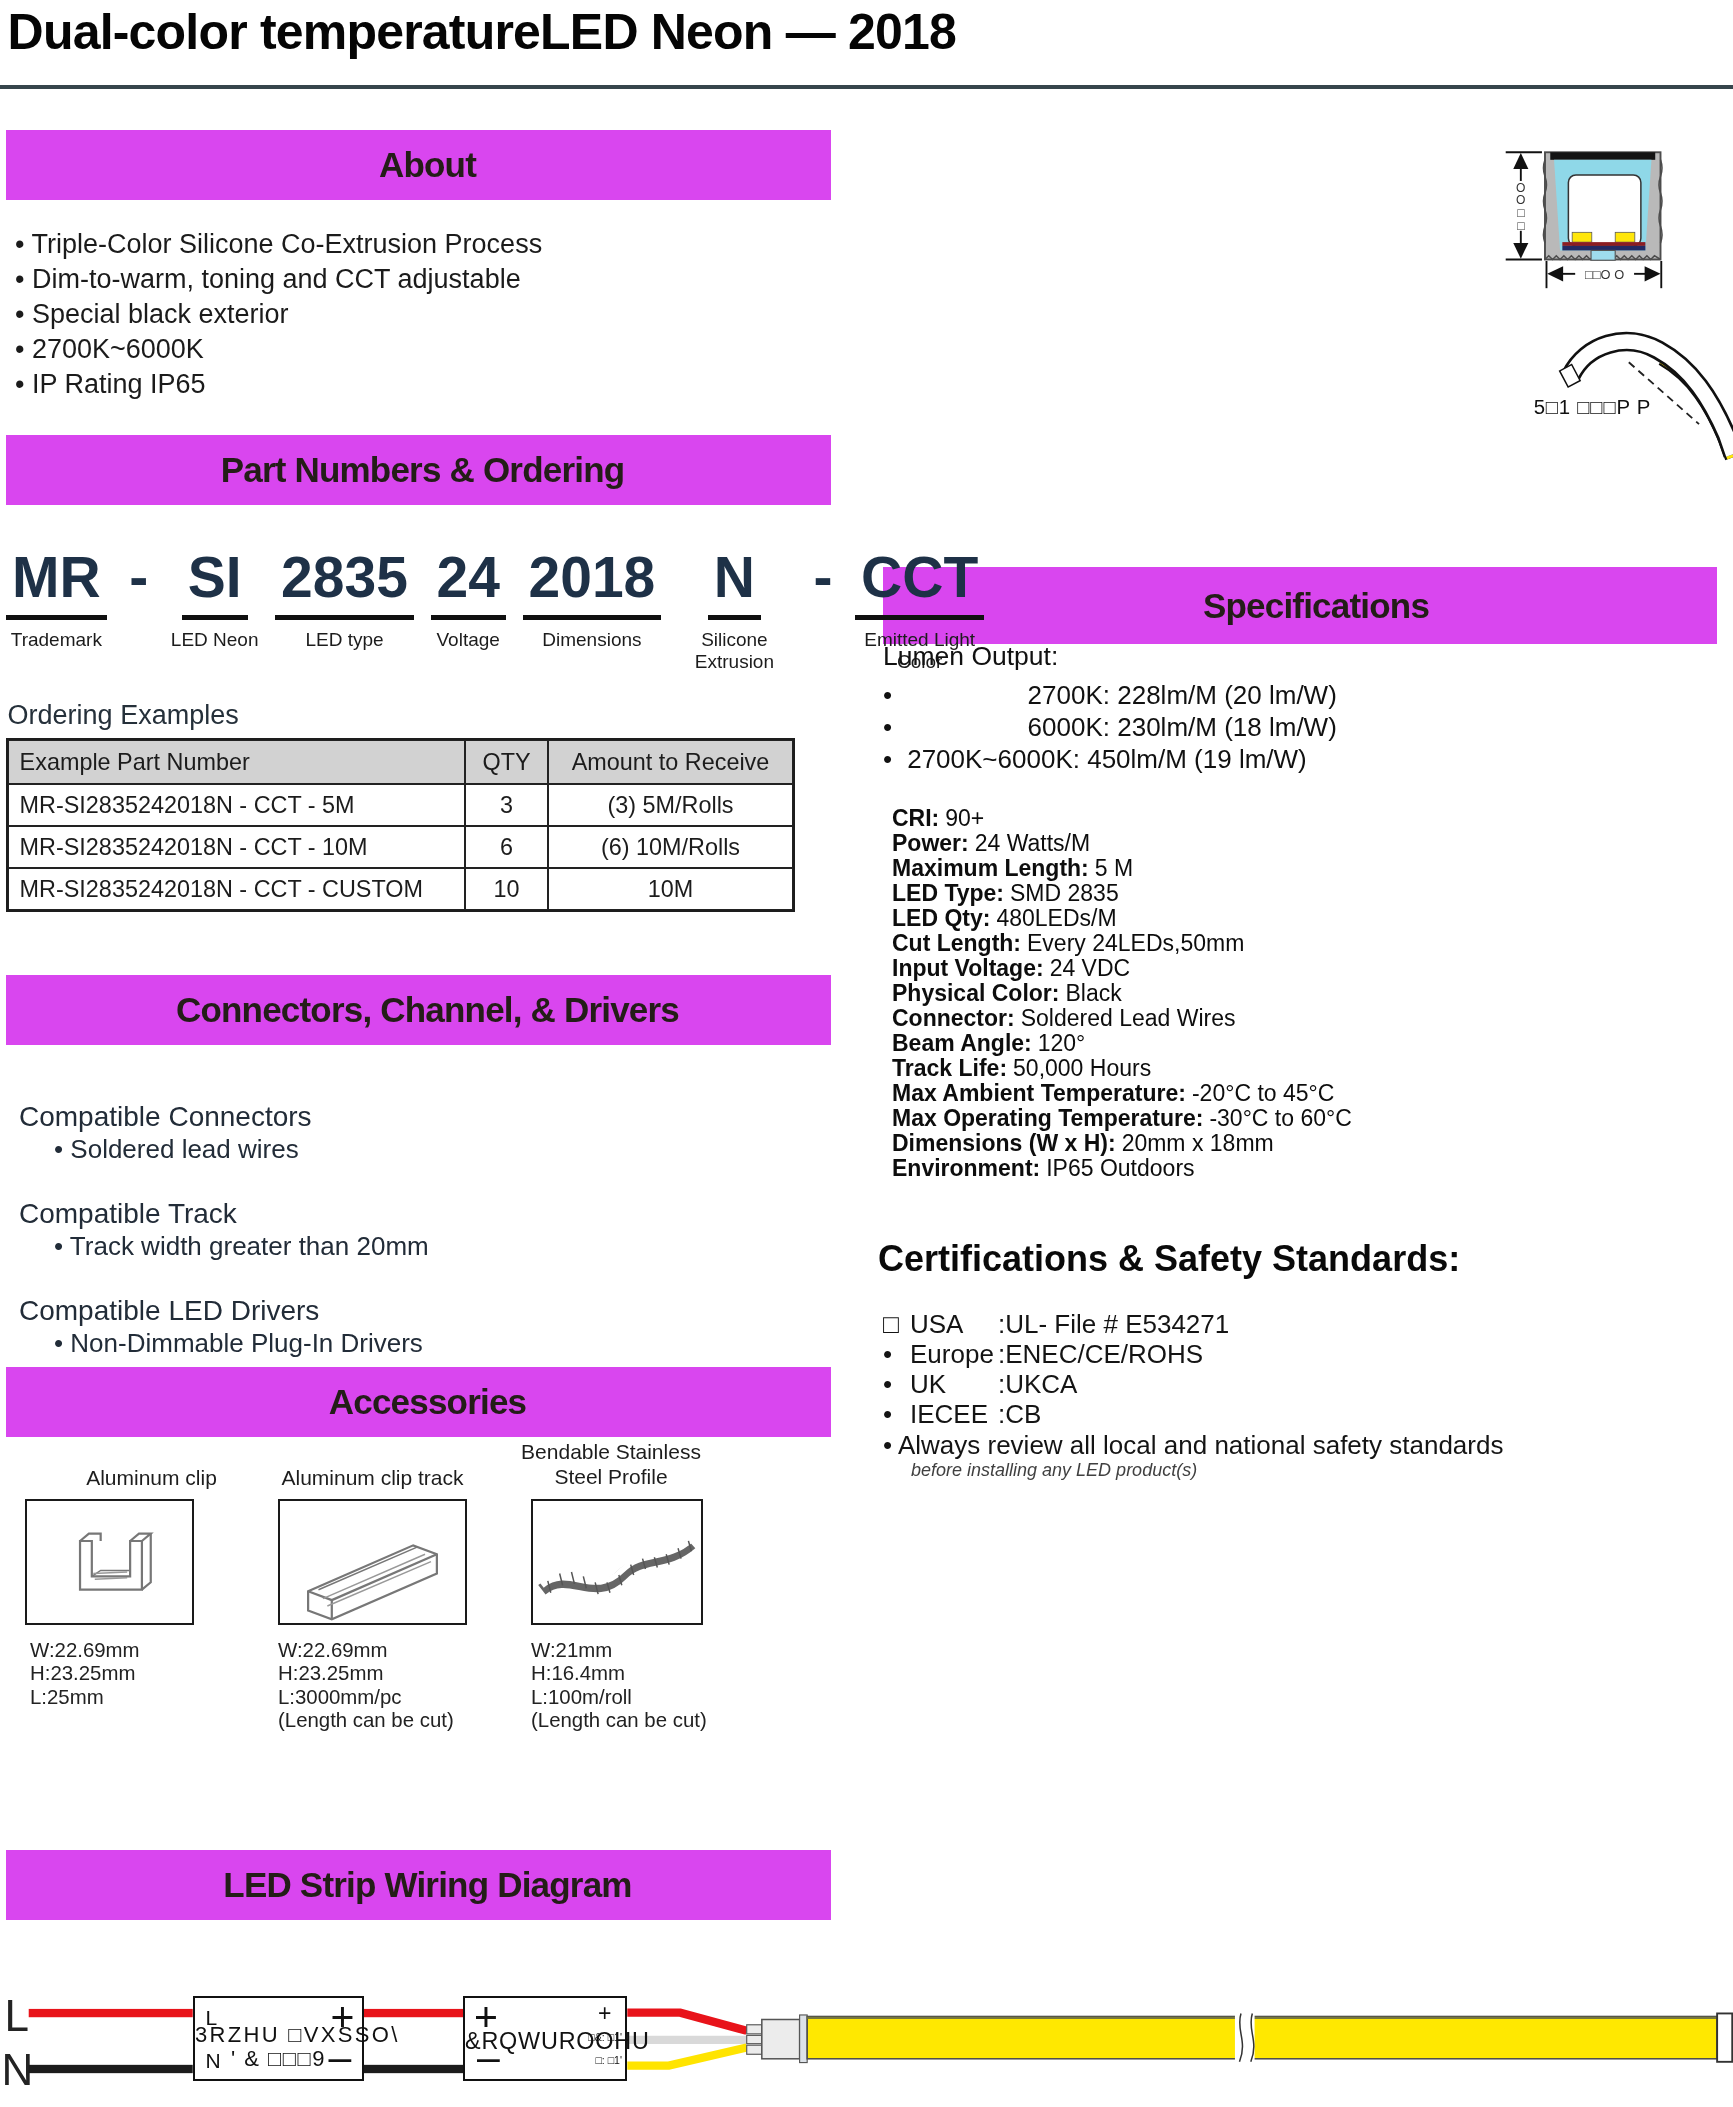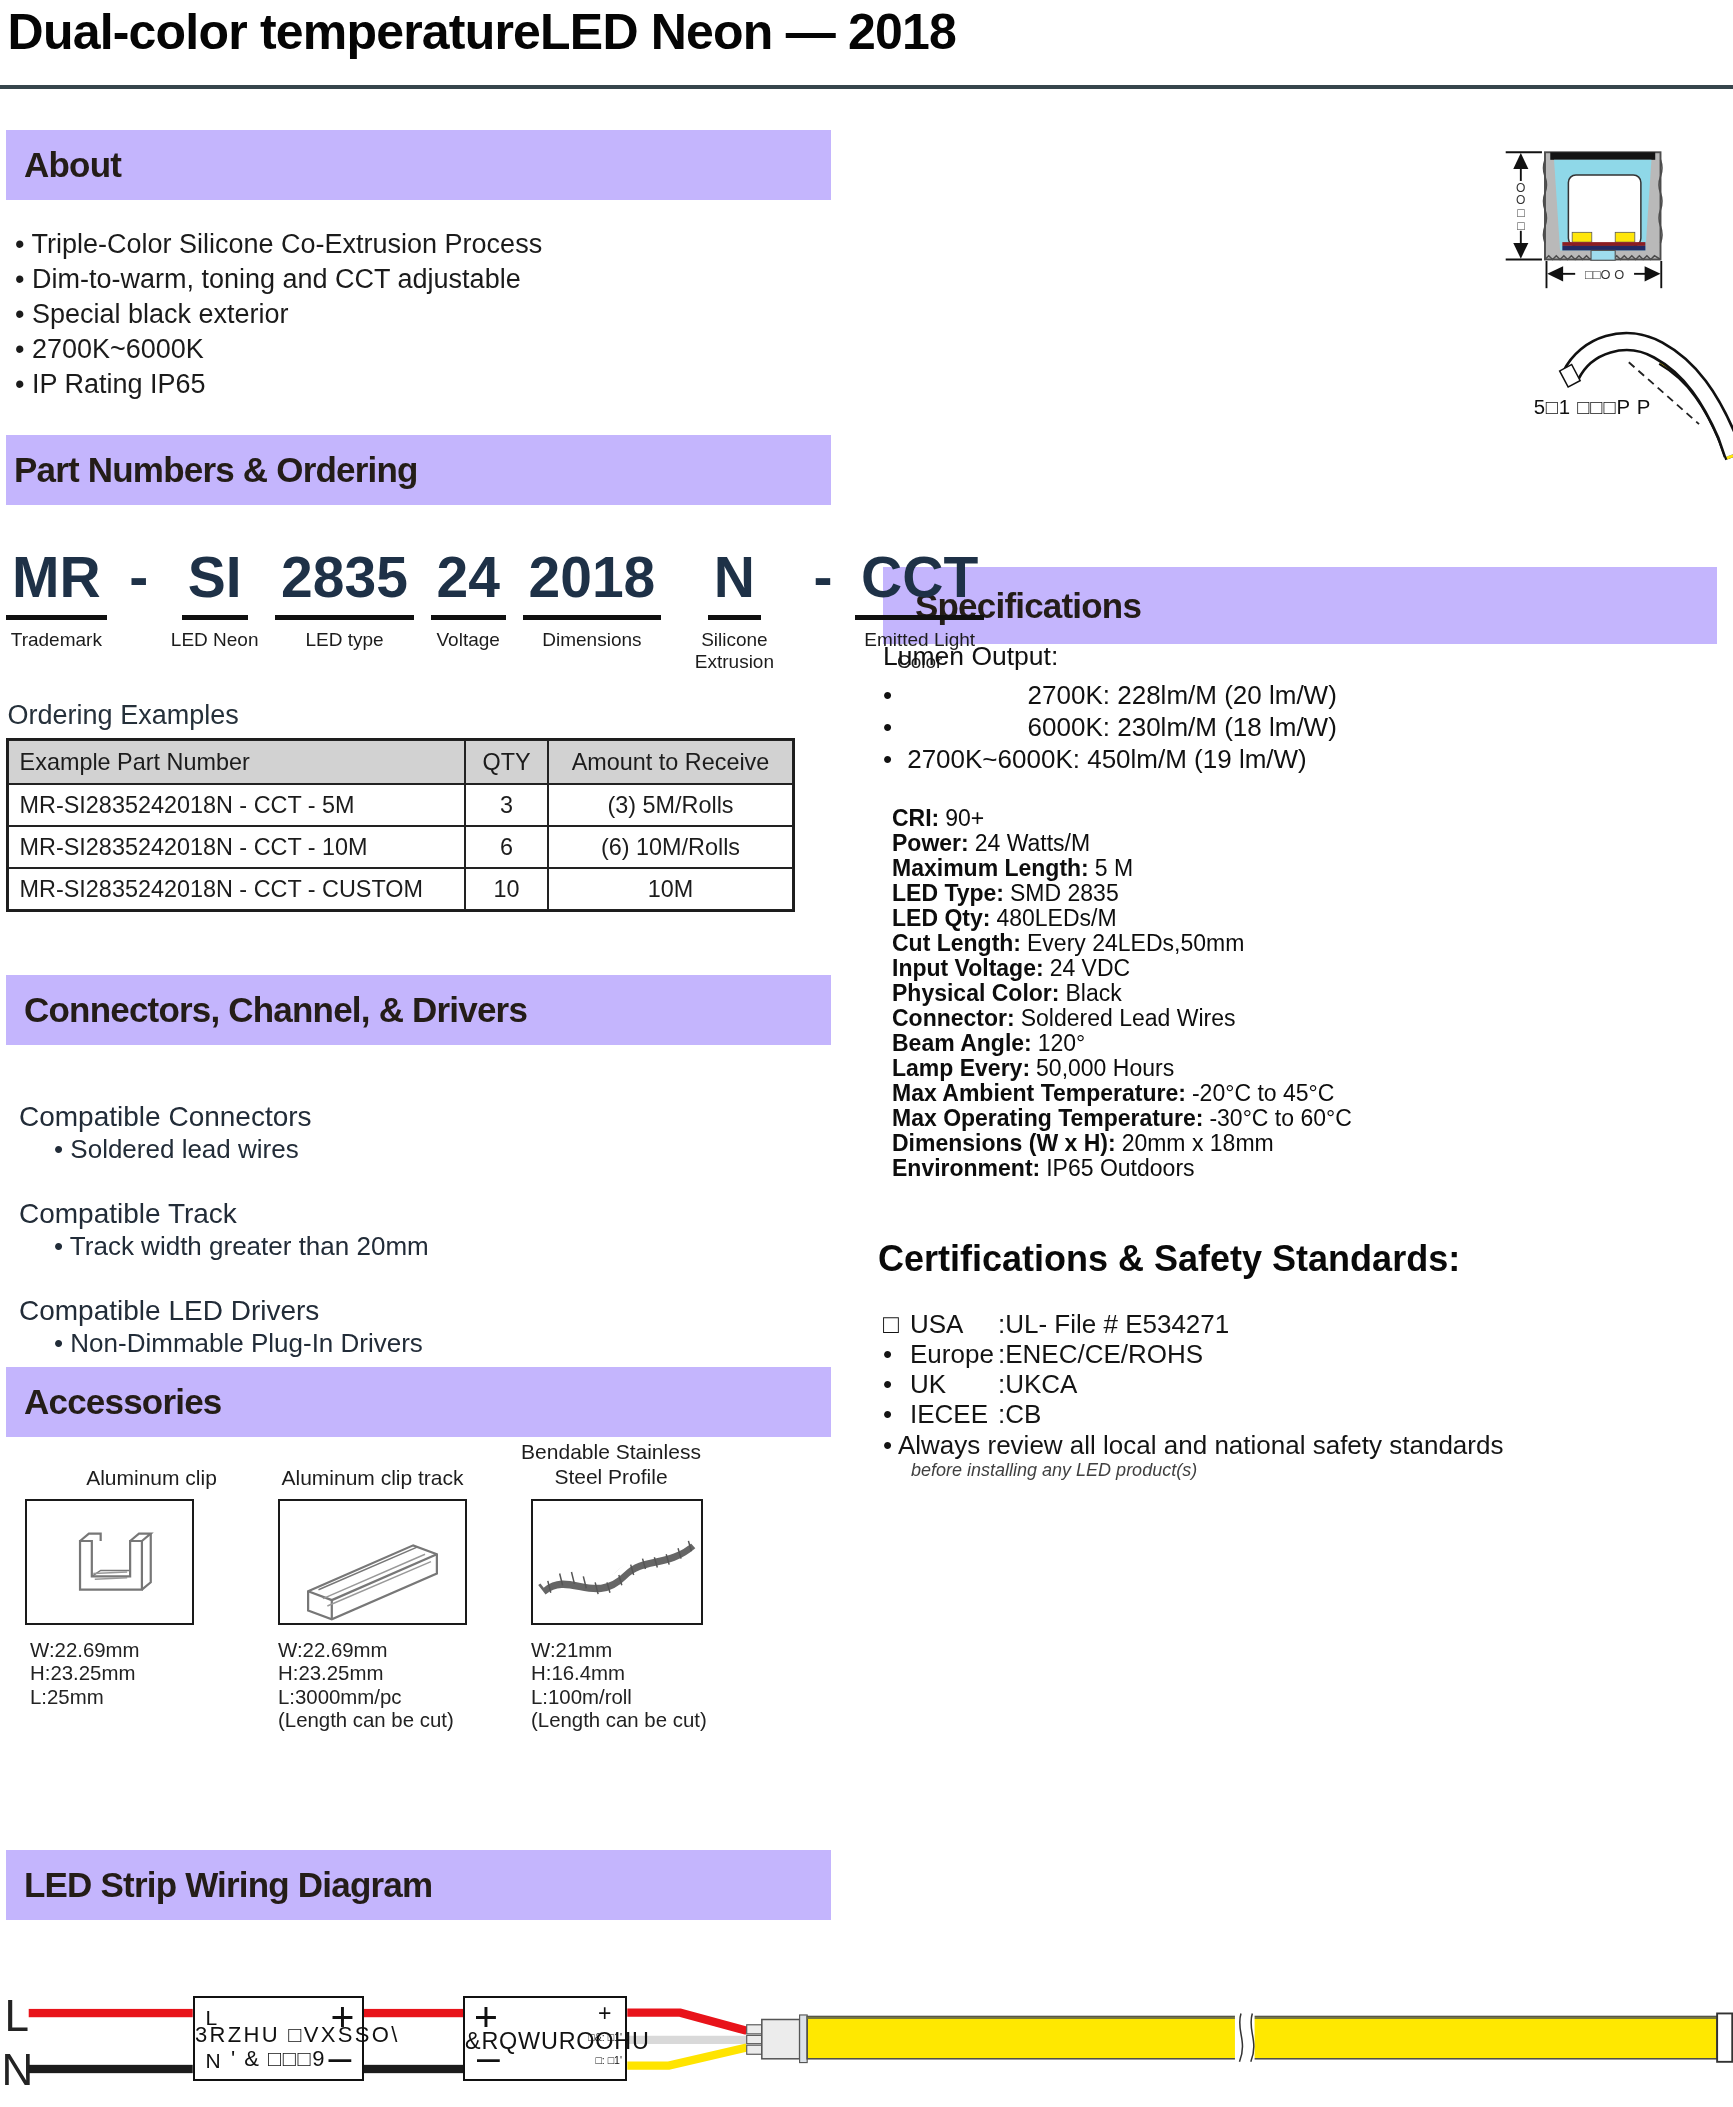--- a/index.html
+++ b/index.html
@@ -6,22 +6,22 @@
   .page{position:relative;width:1733px;height:2108px;background:#ffffff;overflow:hidden;
         font-family:"Liberation Sans", sans-serif;color:#111;}
   .abs{position:absolute;}
 
   
   .page-title{position:absolute;left:7.6px;top:3px;font-size:50px;font-weight:bold;color:#050505;
               letter-spacing:-0.8px;white-space:nowrap;}
   .title-rule{position:absolute;left:0;top:85px;width:1733px;height:3.8px;background:#36454c;}
 
   
-  .bar{position:absolute;left:6px;width:825px;height:70px;background:#c4b5fd;
-       display:flex;align-items:center;padding-left:18px;box-sizing:border-box;}
+  .bar{position:absolute;left:6px;width:825px;height:70px;background:#d946ef;
+       display:flex;align-items:center;padding-left:18px;box-sizing:border-box;justify-content:center;}
   .bar span{font-size:35px;font-weight:bold;color:#241d18;letter-spacing:-0.8px;}
   .bar.specs{left:883px;width:834px;height:77px;padding-left:32px;}
 
   
   .about-list{position:absolute;left:15px;top:227px;margin:0;padding:0;list-style:none;}
   .about-list li{font-size:27px;line-height:35px;color:#1b1b1b;}
   .about-list li::before{content:"• ";}
 
   
   .partnum{position:absolute;left:6px;top:549px;display:flex;gap:16.6px;align-items:flex-start;}
@@ -305,21 +305,21 @@
       <div class="spec-item">
         <b>Physical Color:</b><span>Black</span>
       </div>
       <div class="spec-item">
         <b>Connector:</b><span>Soldered Lead Wires</span>
       </div>
       <div class="spec-item">
         <b>Beam Angle:</b><span>120°</span>
       </div>
       <div class="spec-item">
-        <b>Lamp Every:</b><span>50,000 Hours</span>
+        <b>Track Life:</b><span>50,000 Hours</span>
       </div>
       <div class="spec-item">
         <b>Max Ambient Temperature:</b><span>-20°C to 45°C</span>
       </div>
       <div class="spec-item">
         <b>Max Operating Temperature:</b><span>-30°C to 60°C</span>
       </div>
       <div class="spec-item">
         <b>Dimensions (W x H):</b><span>20mm x 18mm</span>
       </div>

